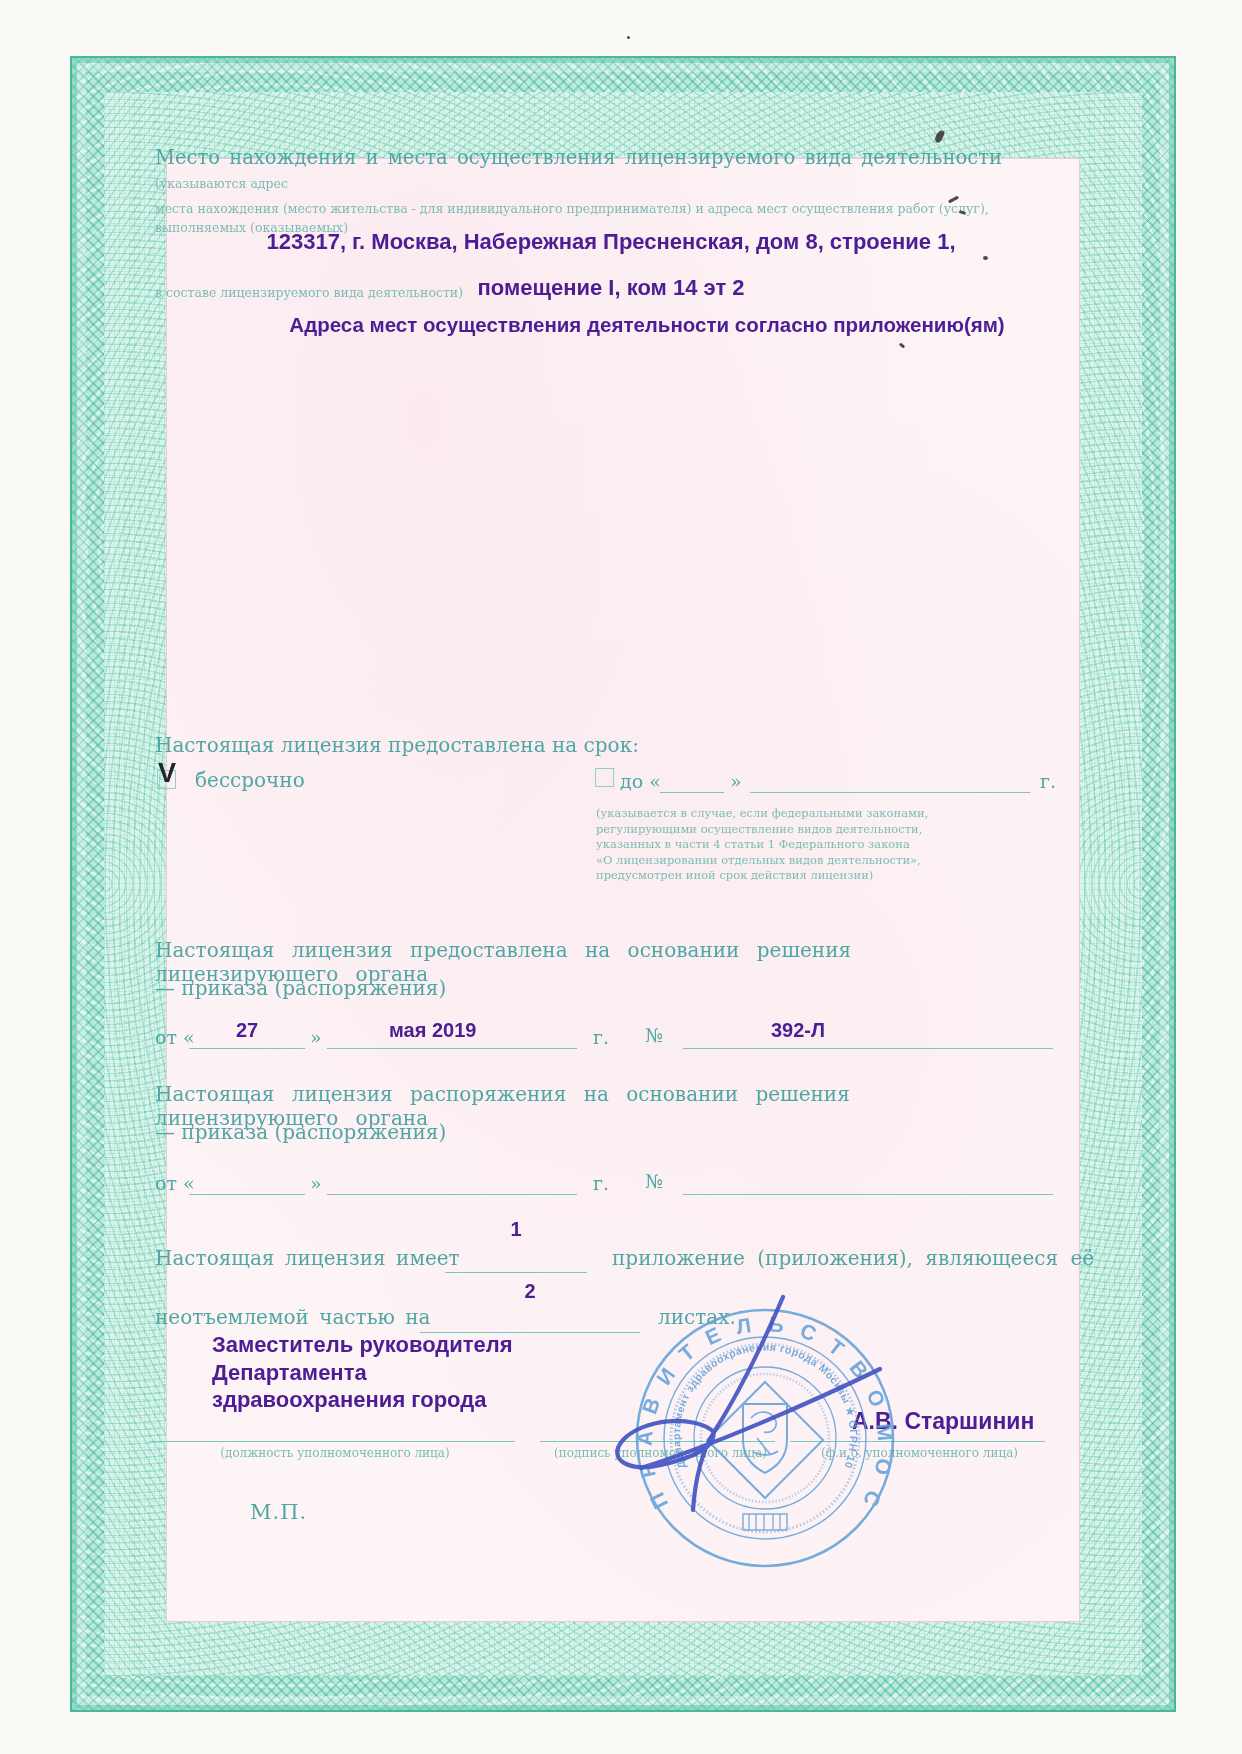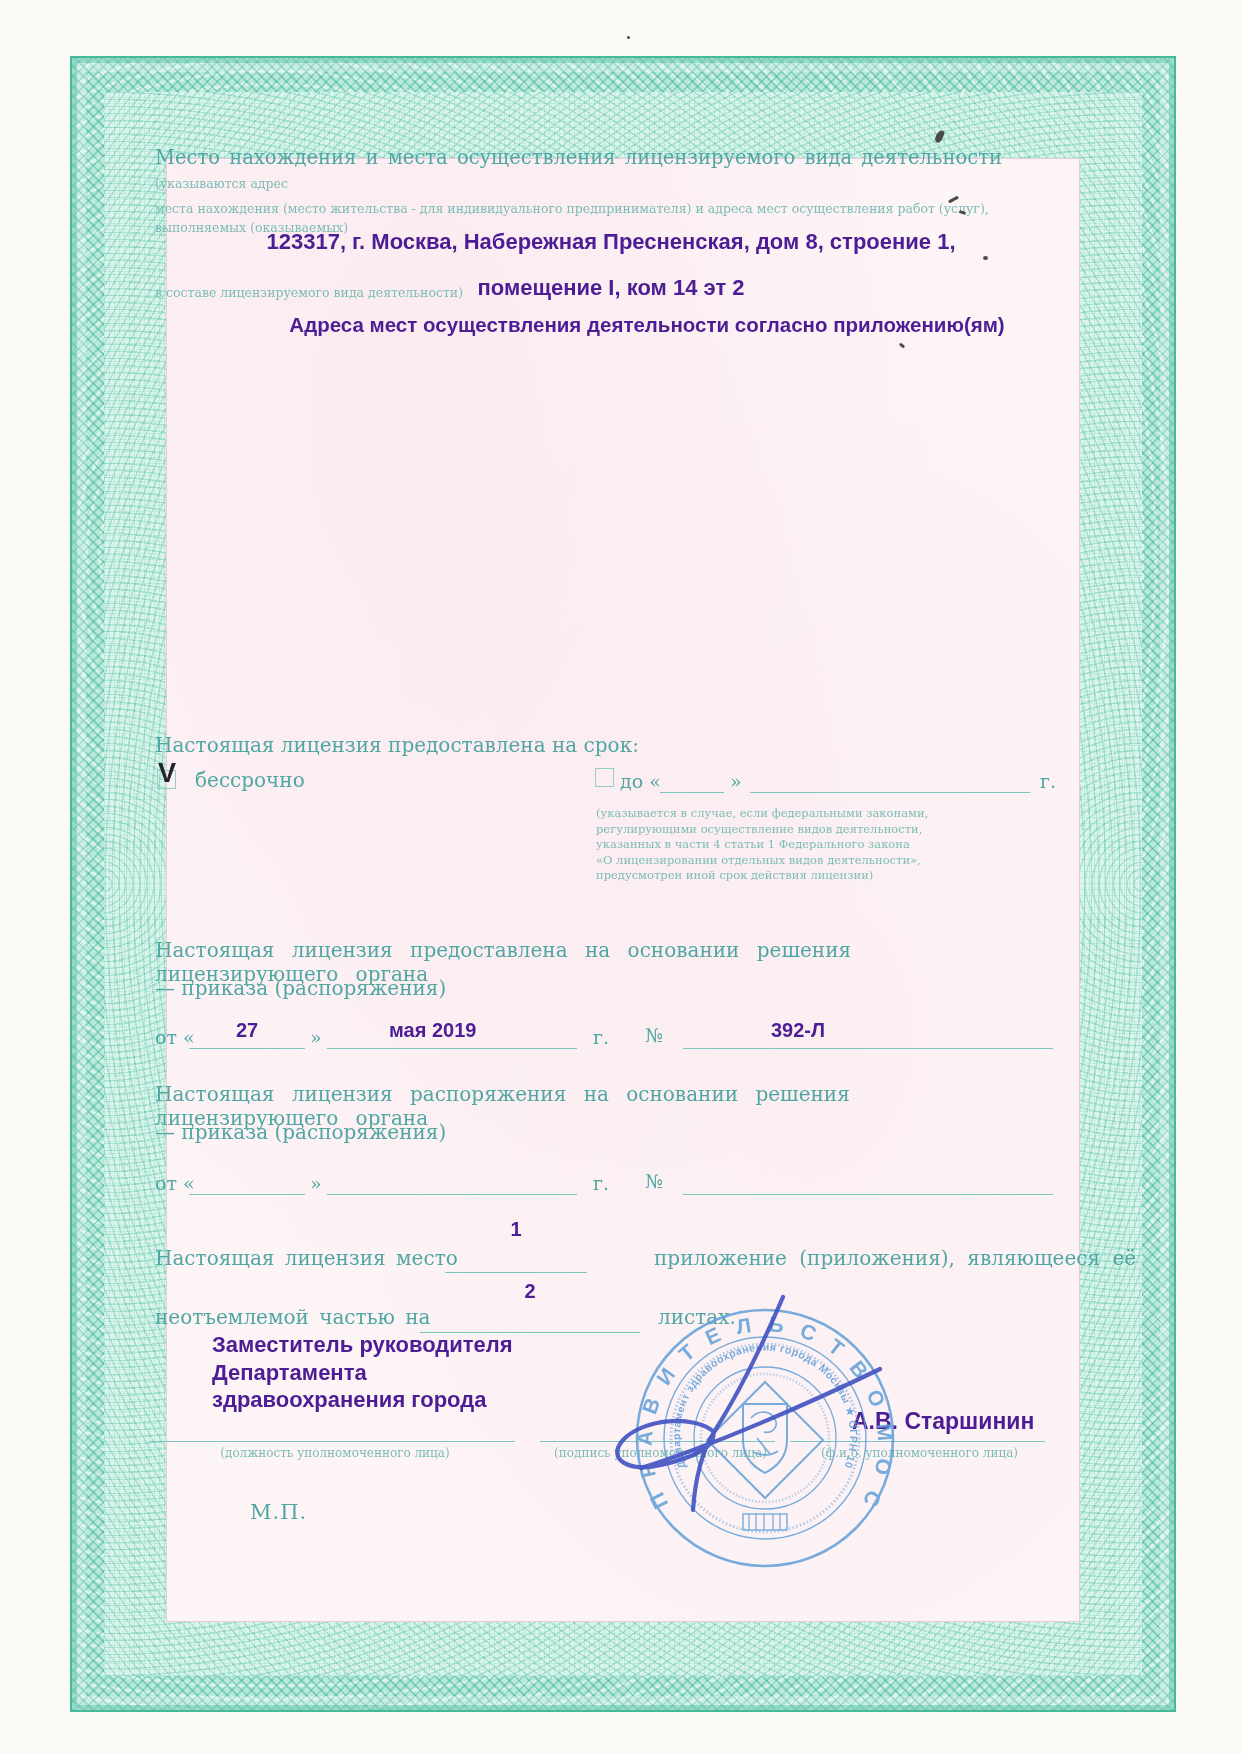--- a/index.html
+++ b/index.html
@@ -107,22 +107,22 @@
     <span class="abs teal" style="left:155px;top:14px;font-size:19px;">»</span>
     <div class="blank" style="left:172px;top:0;width:250px;height:36px;"></div>
     <span class="abs teal" style="left:438px;top:14px;font-size:19px;">г.</span>
     <span class="abs teal" style="left:490px;top:12px;font-size:19px;">№</span>
     <div class="blank" style="left:528px;top:0;width:370px;height:36px;"></div>
   </div>
 
   <div class="blank" style="left:445px;top:1218px;width:142px;height:54px;align-items:flex-start;">
     <span class="dark" style="font-size:20px;">1</span>
   </div>
-  <div class="abs teal" style="left:155px;top:1246px;font-size:20px;word-spacing:4px;">Настоящая лицензия место</div>
-  <div class="abs teal" style="left:612px;top:1246px;font-size:20px;word-spacing:6px;margin-left:42px;">приложение (приложения), являющееся её</div>
+  <div class="abs teal" style="left:155px;top:1246px;font-size:20px;word-spacing:4px;">Настоящая лицензия имеет</div>
+  <div class="abs teal" style="left:612px;top:1246px;font-size:20px;word-spacing:6px;">приложение (приложения), являющееся её</div>
 
   <div class="blank" style="left:420px;top:1280px;width:220px;height:52px;align-items:flex-start;">
     <span class="dark" style="font-size:20px;">2</span>
   </div>
   <div class="abs teal" style="left:155px;top:1305px;font-size:20px;word-spacing:4px;">неотъемлемой частью на</div>
   <div class="abs teal" style="left:658px;top:1305px;font-size:20px;text-align:center;">листах.</div>
 
   <div class="abs dark" style="left:212px;top:1331px;width:340px;font-size:22px;line-height:27.5px;">
     <div>Заместитель руководителя</div>
     <div>Департамента</div>

